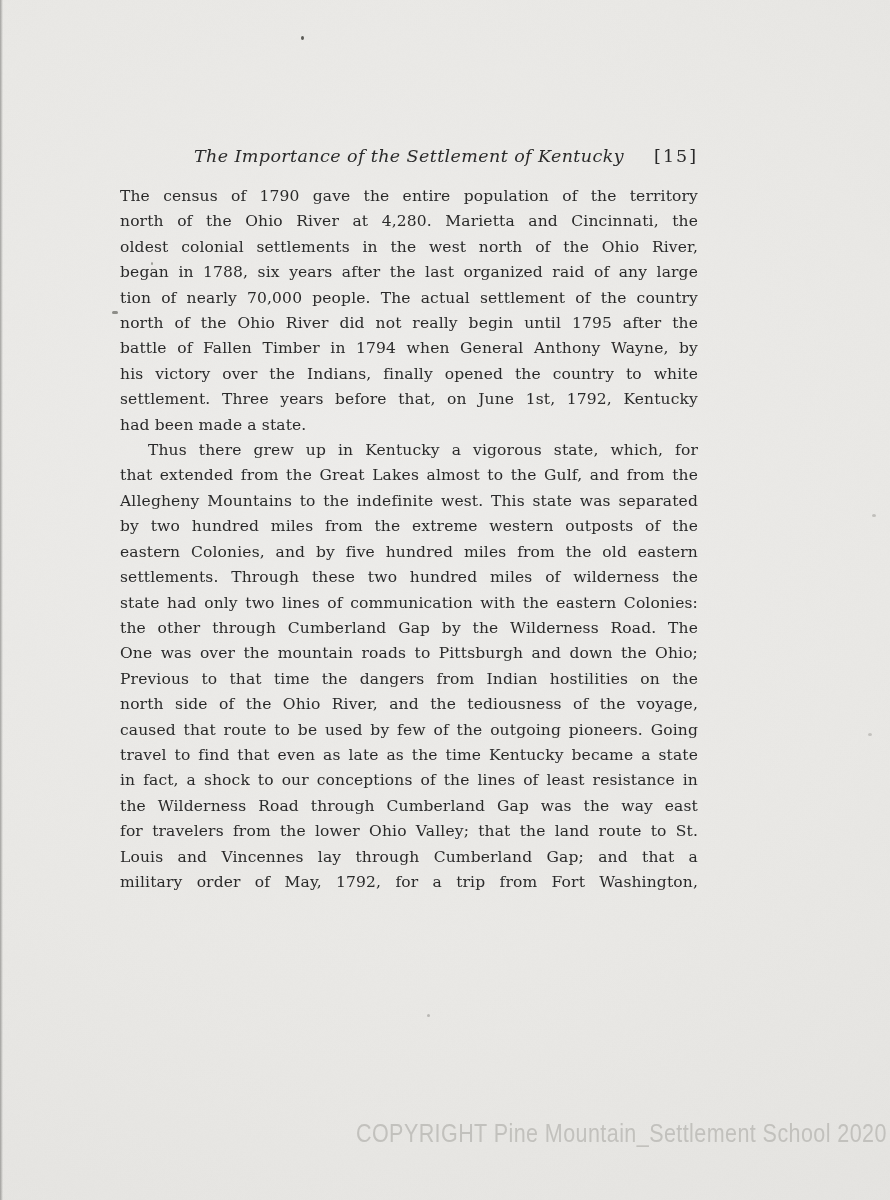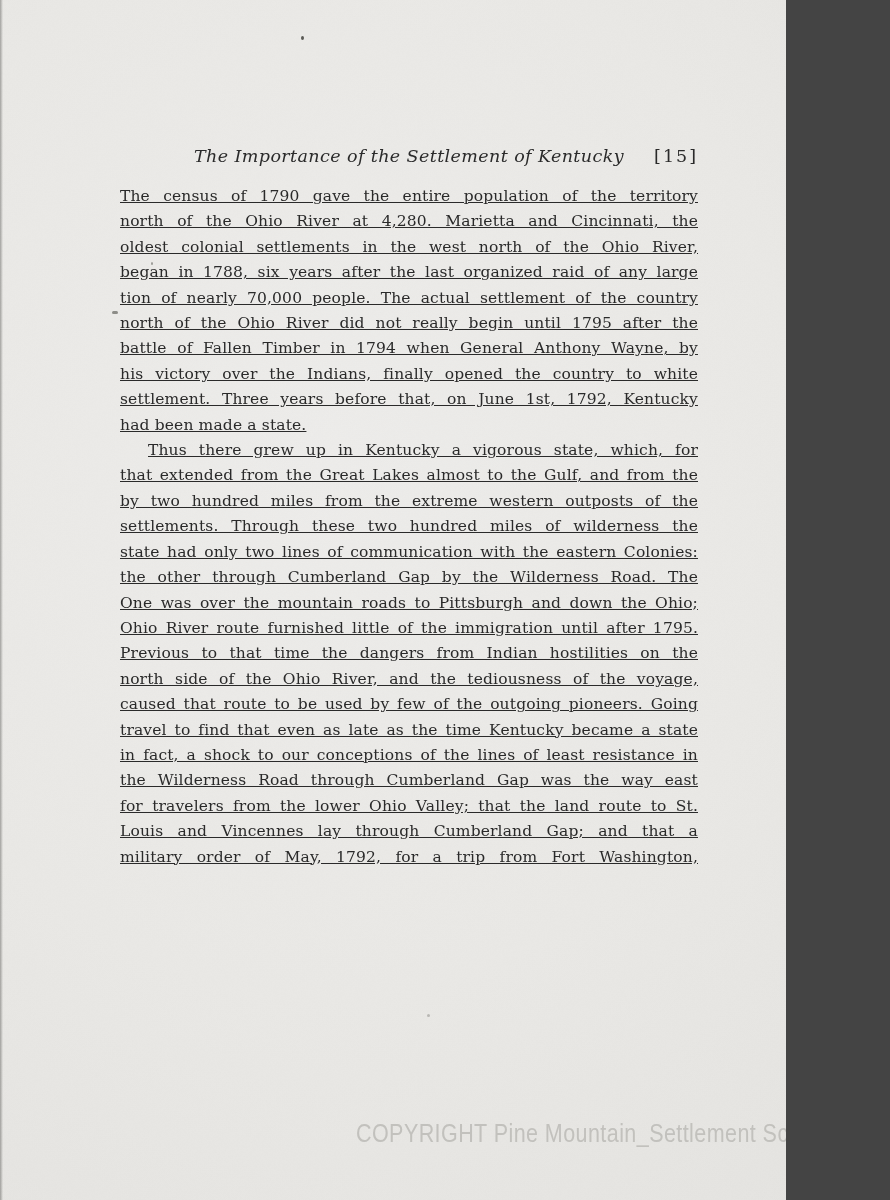--- a/index.html
+++ b/index.html
@@ -1,20 +1,20 @@
 <!DOCTYPE html>
 <html><head>
 <meta charset="utf-8">
 <style>
   html, body { margin: 0; padding: 0; }
   body { background: #444; }
 
   .page {
     position: relative;
-    width: 786px;
+    width: 890px;
     height: 1200px;
     overflow: hidden;
     background:
       radial-gradient(ellipse 120% 90% at 42% 38%,
         #edecea 0%, #e9e8e5 50%, #e4e3e0 88%, #e0dfdc 100%);
     font-family: "DejaVu Serif", serif;
     color: #2a2a2a;
   }
 
   
@@ -39,21 +39,20 @@
     font-style: normal;
     letter-spacing: 2px;
   }
 
   .body-text {
     position: absolute;
     top: 184px; left: 120px; width: 578px;
     font-size: 15.5px;
     line-height: 25.4px;
     letter-spacing: .15px;
-    text-decoration: underline;
   }
   .line {
     text-align: justify;
     text-align-last: justify;
     white-space: normal;
   }
   .line.short { text-align-last: left; }
   .line.indent { text-indent: 28px; }
 
   .watermark {
@@ -109,26 +108,27 @@
         <div class="line">tion of nearly 70,000 people. The actual settlement of the country</div>
         <div class="line">north of the Ohio River did not really begin until 1795 after the</div>
         <div class="line">battle of Fallen Timber in 1794 when General Anthony Wayne, by</div>
         <div class="line">his victory over the Indians, finally opened the country to white</div>
         <div class="line">settlement. Three years before that, on June 1st, 1792, Kentucky</div>
         <div class="line short">had been made a state.</div>
       </div>
     <div class="para">
         <div class="line indent">Thus there grew up in Kentucky a vigorous state, which, for</div>
         <div class="line">that extended from the Great Lakes almost to the Gulf, and from the</div>
+        <div class="line">Allegheny Mountains to the indefinite west. This state was separated</div>
         <div class="line">by two hundred miles from the extreme western outposts of the</div>
+        <div class="line">eastern Colonies, and by five hundred miles from the old eastern</div>
         <div class="line">settlements. Through these two hundred miles of wilderness the</div>
         <div class="line">state had only two lines of communication with the eastern Colonies:</div>
         <div class="line">the other through Cumberland Gap by the Wilderness Road. The</div>
         <div class="line">One was over the mountain roads to Pittsburgh and down the Ohio;</div>
-        <div class="line">Ohio River route furnished little of the immigration until after 1795.</div>
         <div class="line">Previous to that time the dangers from Indian hostilities on the</div>
         <div class="line">north side of the Ohio River, and the tediousness of the voyage,</div>
         <div class="line">caused that route to be used by few of the outgoing pioneers. Going</div>
         <div class="line">travel to find that even as late as the time Kentucky became a state</div>
         <div class="line">in fact, a shock to our conceptions of the lines of least resistance in</div>
         <div class="line">the Wilderness Road through Cumberland Gap was the way east</div>
         <div class="line">for travelers from the lower Ohio Valley; that the land route to St.</div>
         <div class="line">Louis and Vincennes lay through Cumberland Gap; and that a</div>
         <div class="line">military order of May, 1792, for a trip from Fort Washington,</div>
       </div>

